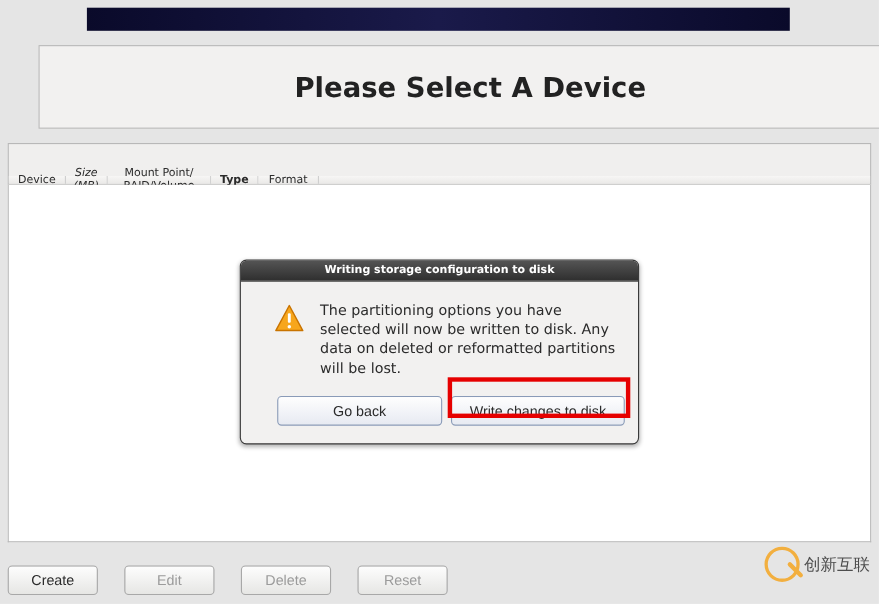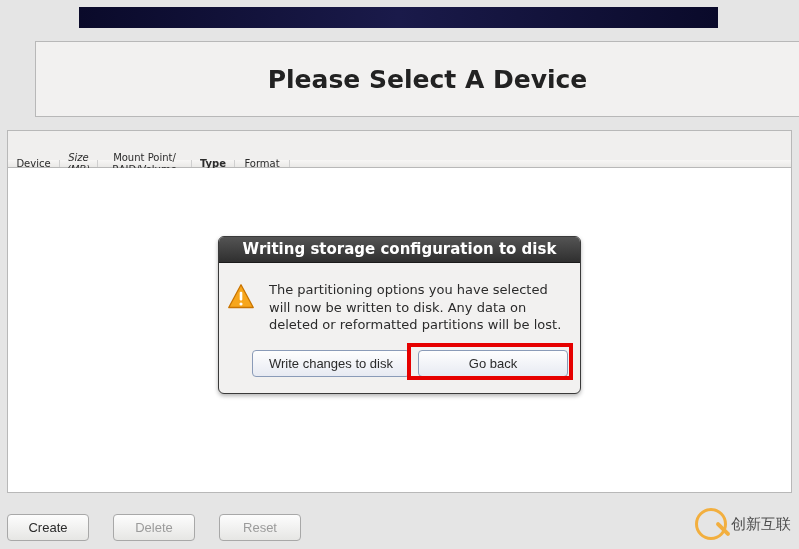--- a/index.html
+++ b/index.html
@@ -112,27 +112,27 @@
       border: 1px solid #3a3a3a;
       border-radius: 6px;
       box-shadow: 0 2px 4px rgba(0,0,0,0.3);
       overflow: hidden;
     }
     .dialog-titlebar {
       background: linear-gradient(to bottom, #545454, #2f2f2f);
       color: #fff;
       text-align: center;
       font-weight: bold;
-      font-size: 15px;
+      font-size: 10px;
       padding: 3px 0 4px 0;
       border-bottom: 1px solid #1a1a1a;
     }
     .dialog-content {
       display: flex;
-      padding: 18px 16px 10px 8px;
+      padding: 18px 16px 10px 30px;
       gap: 14px;
     }
     .warning-triangle {
       width: 28px;
       height: 28px;
       flex-shrink: 0;
       margin-top: 2px;
     }
     .dialog-text {
       font-size: 13px;
@@ -159,21 +159,21 @@
     .dlg-btn-write { min-width: 150px; }
     .highlight-box {
       position: absolute;
       border: 4px solid #e60000;
       pointer-events: none;
     }
     
     .watermark {
       position: absolute;
       right: 8px;
-      bottom: 9px;
+      bottom: 20px;
       display: flex;
       align-items: center;
       gap: 4px;
       opacity: 0.85;
     }
     .wm-circle {
       width: 32px;
       height: 32px;
       border-radius: 50%;
       border: 3px solid #f5a623;
@@ -213,37 +213,38 @@
 RAID/Volume</div>
   <div class="th th-type">Type</div>
   <div class="th th-format">Format</div>
   <div class="th th-rest"></div>
 </div>
 
 <div class="content-area"></div>
 
 <div class="footer-buttons">
   <button class="btn">Create</button>
+  <button class="btn disabled" disabled="">Edit</button>
   <button class="btn disabled" disabled="">Delete</button>
   <button class="btn disabled" disabled="">Reset</button>
 </div>
 
 <div class="dialog">
   <div class="dialog-titlebar">Writing storage configuration to disk</div>
   <div class="dialog-content">
     <svg class="warning-triangle" viewBox="0 0 32 32">
       <path d="M16 2 L30 28 L2 28 Z" fill="#f7a61c" stroke="#c97400" stroke-width="1.5" stroke-linejoin="round"></path>
       <rect x="14.5" y="10" width="3" height="10" rx="1.2" fill="#fff"></rect>
       <circle cx="16" cy="24" r="1.8" fill="#fff"></circle>
     </svg>
     <div class="dialog-text">The partitioning options you have selected will now be written to disk.  Any data on deleted or reformatted partitions will be lost.</div>
   </div>
   <div class="dialog-buttons">
+    <button class="dlg-btn dlg-btn-goback">Go back</button>
     <button class="dlg-btn dlg-btn-write">Write changes to disk</button>
-    <button class="dlg-btn dlg-btn-goback">Go back</button>
   </div>
 </div>
 
 <div style="position:absolute; left:218px; top:236px; width:363px; pointer-events:none;">
   <div class="highlight-box" style="position:absolute; left:189px; top:107px; width:166px; height:37px;"></div>
 </div>
 
 <div class="watermark">
   <div class="wm-circle"></div>
   <div class="wm-text">创新互联</div>

